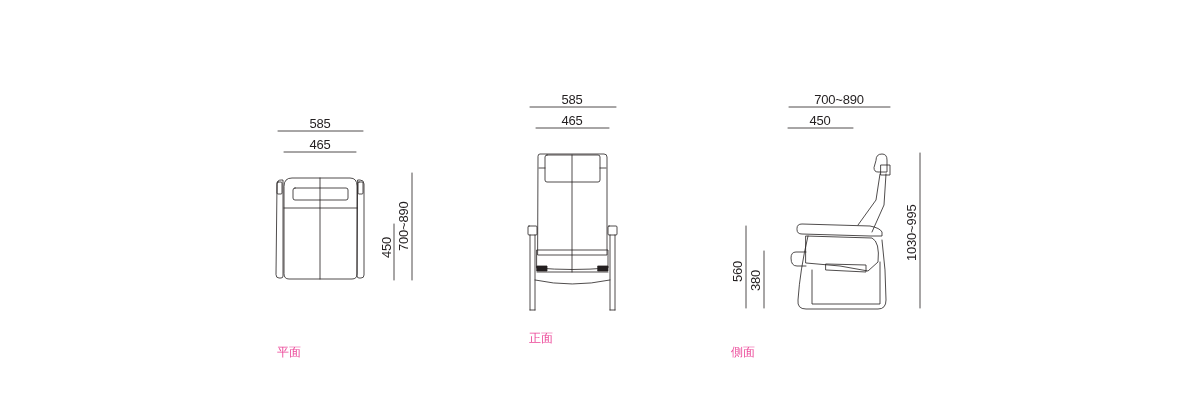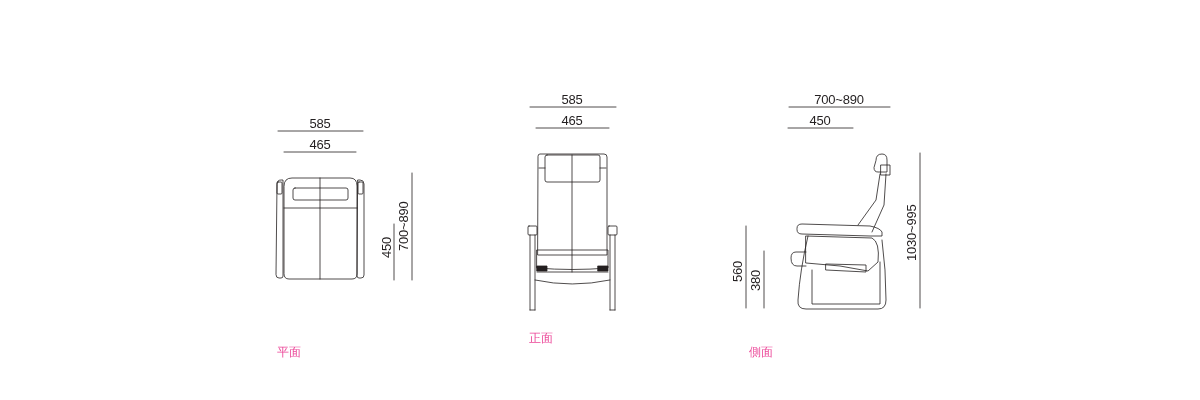--- a/index.html
+++ b/index.html
@@ -103,14 +103,14 @@
   <div class="dim h" style="left:572px; top:93px;">585</div>
   <div class="dim h" style="left:572px; top:114px;">465</div>
   <div class="caption" style="left:529px; top:330px;">正面</div>
 
   
   <div class="dim h" style="left:839px; top:93px;">700~890</div>
   <div class="dim h" style="left:820px; top:114px;">450</div>
   <div class="dim v" style="left:731px; top:282px;">560</div>
   <div class="dim v" style="left:749px; top:291px;">380</div>
   <div class="dim v" style="left:905px; top:261px;">1030~995</div>
-  <div class="caption" style="left:749px; top:344px;">側面</div>
+  <div class="caption" style="left:731px; top:344px;">側面</div>
 </div>
 
 </body></html>

